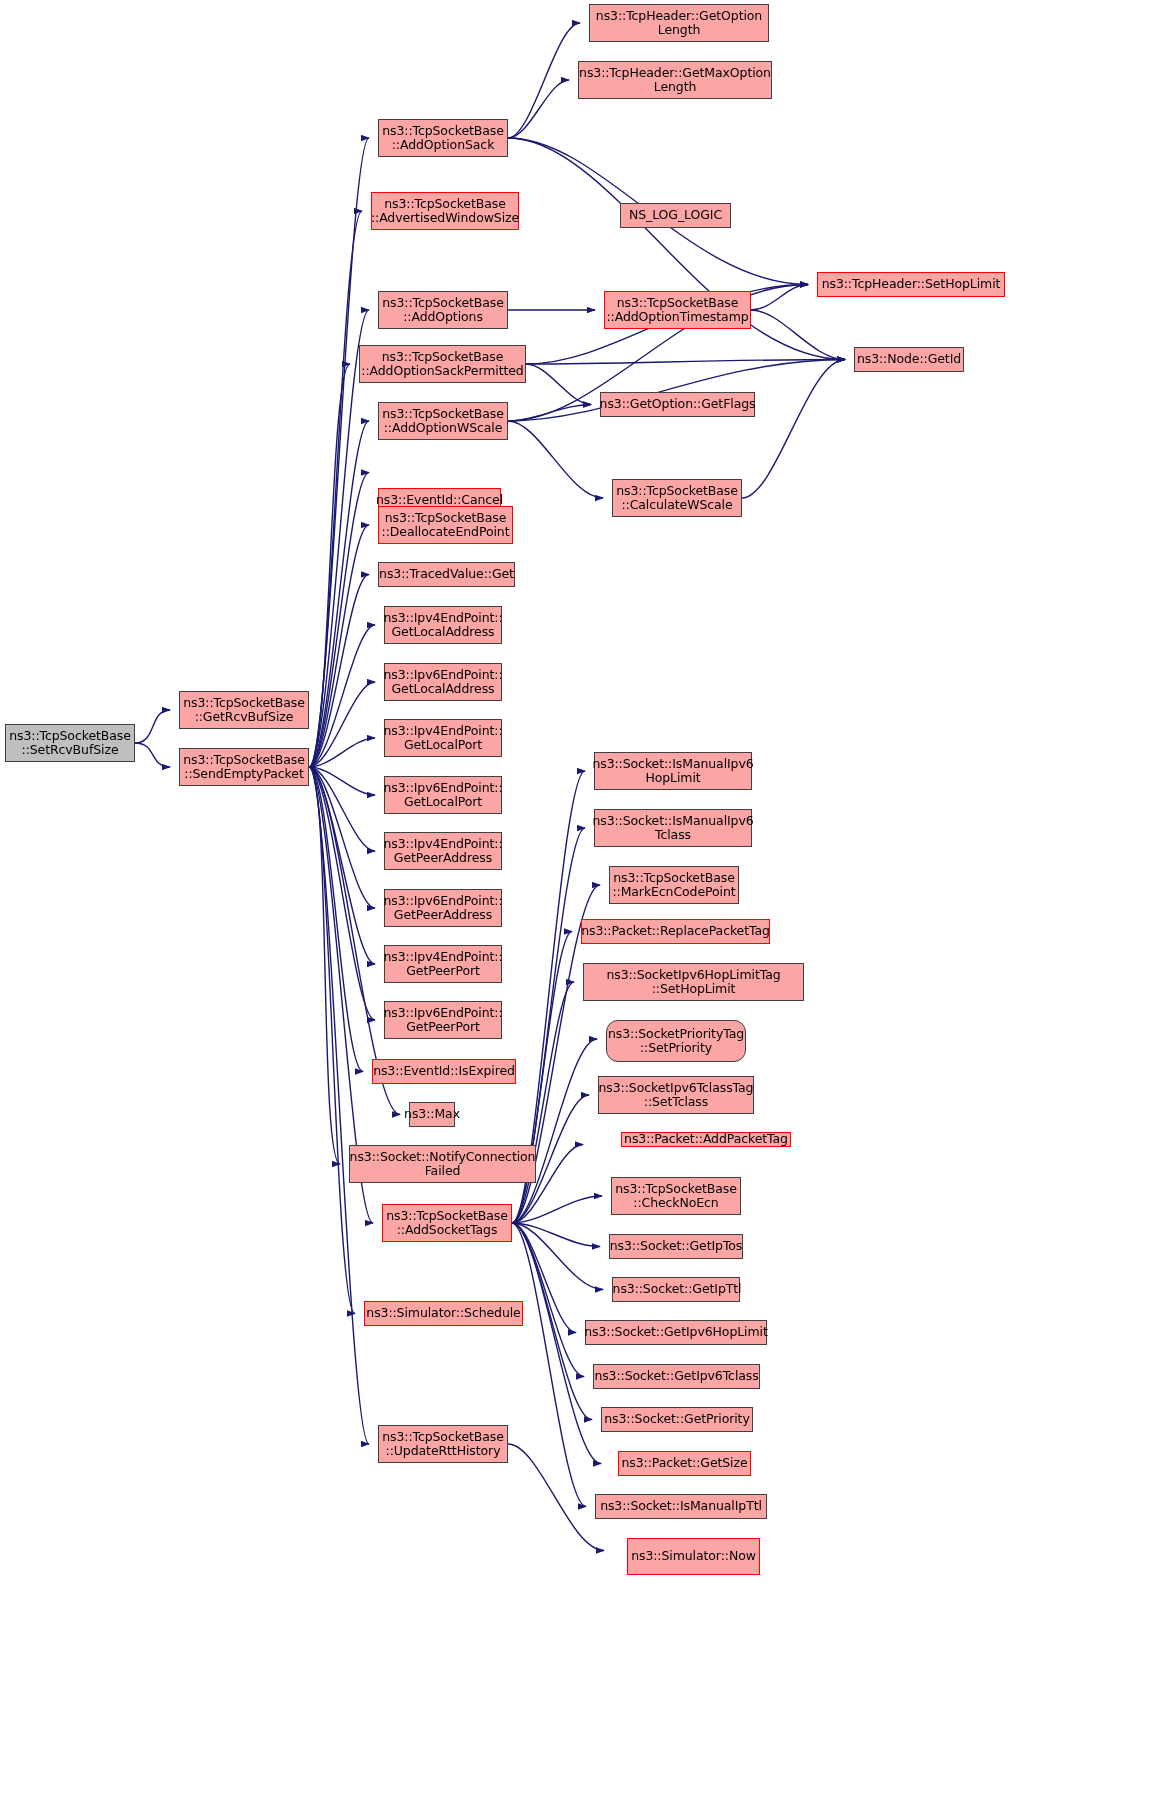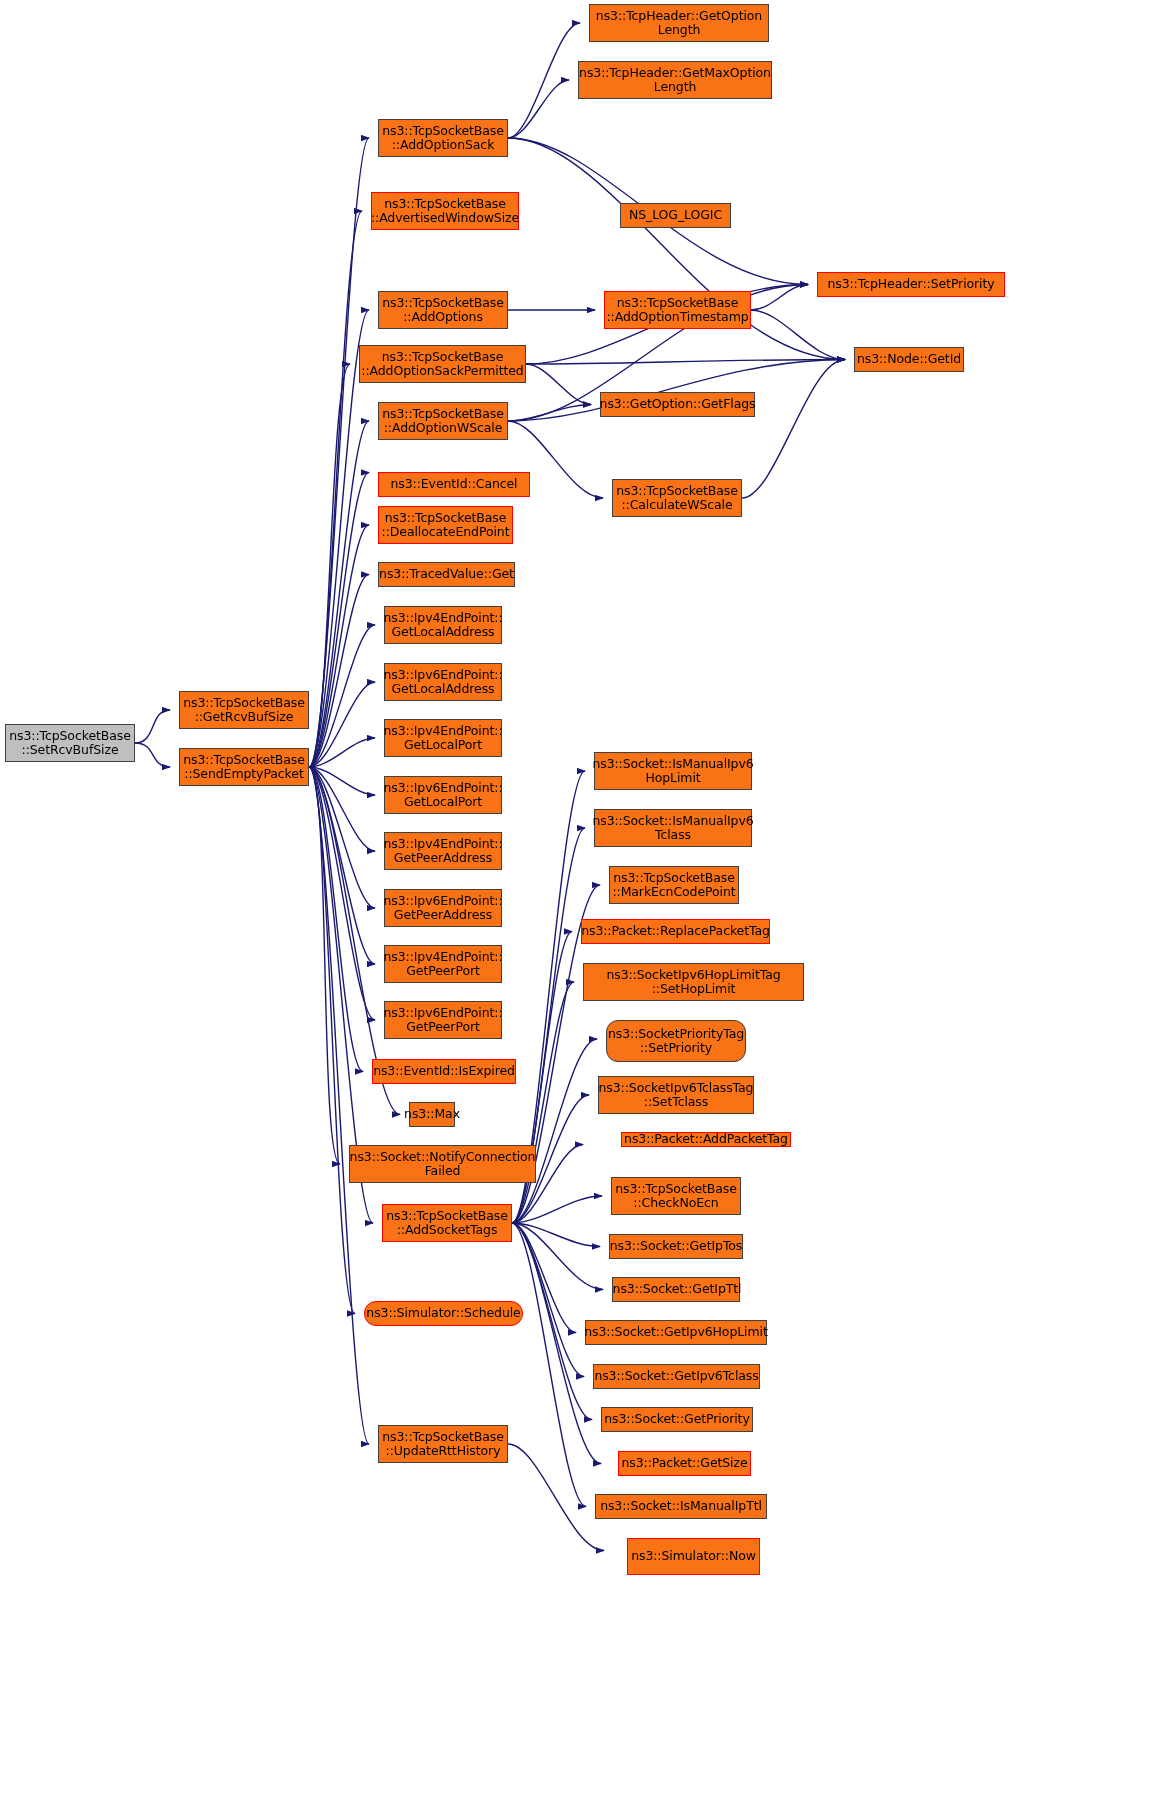--- a/index.html
+++ b/index.html
@@ -12,21 +12,21 @@
   }
   svg#edges{position:absolute;left:0;top:0;width:1171px;height:1819px;pointer-events:none;}
   .node{
     position:absolute;
     box-sizing:border-box;
     display:flex;align-items:center;justify-content:center;
     text-align:center;
     font-size:12.5px;
     line-height:14.5px;
     color:#000000;
-    background:#f97316;
+    background:#fca5a5;
     border:1px solid #404040;
     padding:2px 4px;
     white-space:pre-line;
     letter-spacing:-0.1px;
   }
   .node.red{border:1px solid #ff0000;}
   .node.root{background:#bfbfbf;border:1px solid #404040;}
 </style>
 </head>
 <body>
@@ -100,32 +100,32 @@
   <div id="node-layer">
       <div class="node" style="left: 589px; top: 4px; width: 180px; height: 38px;">ns3::TcpHeader::GetOption
 Length</div>
       <div class="node" style="left: 578px; top: 61px; width: 194px; height: 38px;">ns3::TcpHeader::GetMaxOption
 Length</div>
       <div class="node" style="left: 378px; top: 119px; width: 130px; height: 38px;">ns3::TcpSocketBase
 ::AddOptionSack</div>
       <div class="node red" style="left: 371px; top: 192px; width: 148px; height: 38px;">ns3::TcpSocketBase
 ::AdvertisedWindowSize</div>
       <div class="node" style="left: 620px; top: 203px; width: 111px; height: 25px;">NS_LOG_LOGIC</div>
-      <div class="node red" style="left: 817px; top: 272px; width: 188px; height: 25px;">ns3::TcpHeader::SetPriority</div>
+      <div class="node red" style="left: 817px; top: 272px; width: 188px; height: 25px;">ns3::TcpHeader::SetHopLimit</div>
       <div class="node" style="left: 378px; top: 291px; width: 130px; height: 38px;">ns3::TcpSocketBase
 ::AddOptions</div>
       <div class="node red" style="left: 604px; top: 291px; width: 147px; height: 38px;">ns3::TcpSocketBase
 ::AddOptionTimestamp</div>
       <div class="node" style="left: 854px; top: 347px; width: 110px; height: 25px;">ns3::Node::GetId</div>
       <div class="node" style="left: 359px; top: 345px; width: 167px; height: 38px;">ns3::TcpSocketBase
 ::AddOptionSackPermitted</div>
       <div class="node" style="left: 600px; top: 392px; width: 155px; height: 25px;">ns3::GetOption::GetFlags</div>
       <div class="node" style="left: 378px; top: 402px; width: 130px; height: 38px;">ns3::TcpSocketBase
 ::AddOptionWScale</div>
-      <div class="node red" style="left: 378px; top: 472px; width: 152px; height: 25px;">ns3::EventId::Cancel</div>
+      <div class="node red" style="left: 378px; top: 488px; width: 123px; height: 25px;">ns3::EventId::Cancel</div>
       <div class="node" style="left: 612px; top: 479px; width: 130px; height: 38px;">ns3::TcpSocketBase
 ::CalculateWScale</div>
       <div class="node red" style="left: 378px; top: 506px; width: 135px; height: 38px;">ns3::TcpSocketBase
 ::DeallocateEndPoint</div>
       <div class="node" style="left: 378px; top: 562px; width: 137px; height: 25px;">ns3::TracedValue::Get</div>
       <div class="node" style="left: 384px; top: 606px; width: 118px; height: 38px;">ns3::Ipv4EndPoint::
 GetLocalAddress</div>
       <div class="node" style="left: 384px; top: 663px; width: 118px; height: 38px;">ns3::Ipv6EndPoint::
 GetLocalAddress</div>
       <div class="node" style="left: 179px; top: 691px; width: 130px; height: 38px;">ns3::TcpSocketBase
@@ -165,21 +165,21 @@
       <div class="node" style="left: 349px; top: 1145px; width: 187px; height: 38px;">ns3::Socket::NotifyConnection
 Failed</div>
       <div class="node" style="left: 611px; top: 1177px; width: 130px; height: 38px;">ns3::TcpSocketBase
 ::CheckNoEcn</div>
       <div class="node red" style="left: 382px; top: 1204px; width: 130px; height: 38px;">ns3::TcpSocketBase
 ::AddSocketTags</div>
       <div class="node" style="left: 609px; top: 1234px; width: 134px; height: 25px;">ns3::Socket::GetIpTos</div>
       <div class="node" style="left: 612px; top: 1277px; width: 128px; height: 25px; padding-left: 6px;">ns3::Socket::GetIpTtl</div>
       <div class="node" style="left: 585px; top: 1320px; width: 182px; height: 25px;">ns3::Socket::GetIpv6HopLimit</div>
       <div class="node" style="left: 593px; top: 1364px; width: 167px; height: 25px;">ns3::Socket::GetIpv6Tclass</div>
-      <div class="node red" style="left: 364px; top: 1301px; width: 159px; height: 25px; border-radius: 12px;">ns3::Simulator::Schedule</div>
+      <div class="node red" style="left: 364px; top: 1301px; width: 159px; height: 25px;">ns3::Simulator::Schedule</div>
       <div class="node" style="left: 601px; top: 1407px; width: 152px; height: 25px;">ns3::Socket::GetPriority</div>
       <div class="node red" style="left: 610px; top: 1451px; width: 133px; height: 25px; margin-left: 8px;">ns3::Packet::GetSize</div>
       <div class="node" style="left: 595px; top: 1494px; width: 172px; height: 25px;">ns3::Socket::IsManualIpTtl</div>
       <div class="node" style="left: 378px; top: 1425px; width: 130px; height: 38px;">ns3::TcpSocketBase
 ::UpdateRttHistory</div>
       <div class="node red" style="left: 613px; top: 1538px; width: 133px; height: 37px; margin-left: 14px;">ns3::Simulator::Now</div>
     </div>
 </div>
 
 </body></html>

